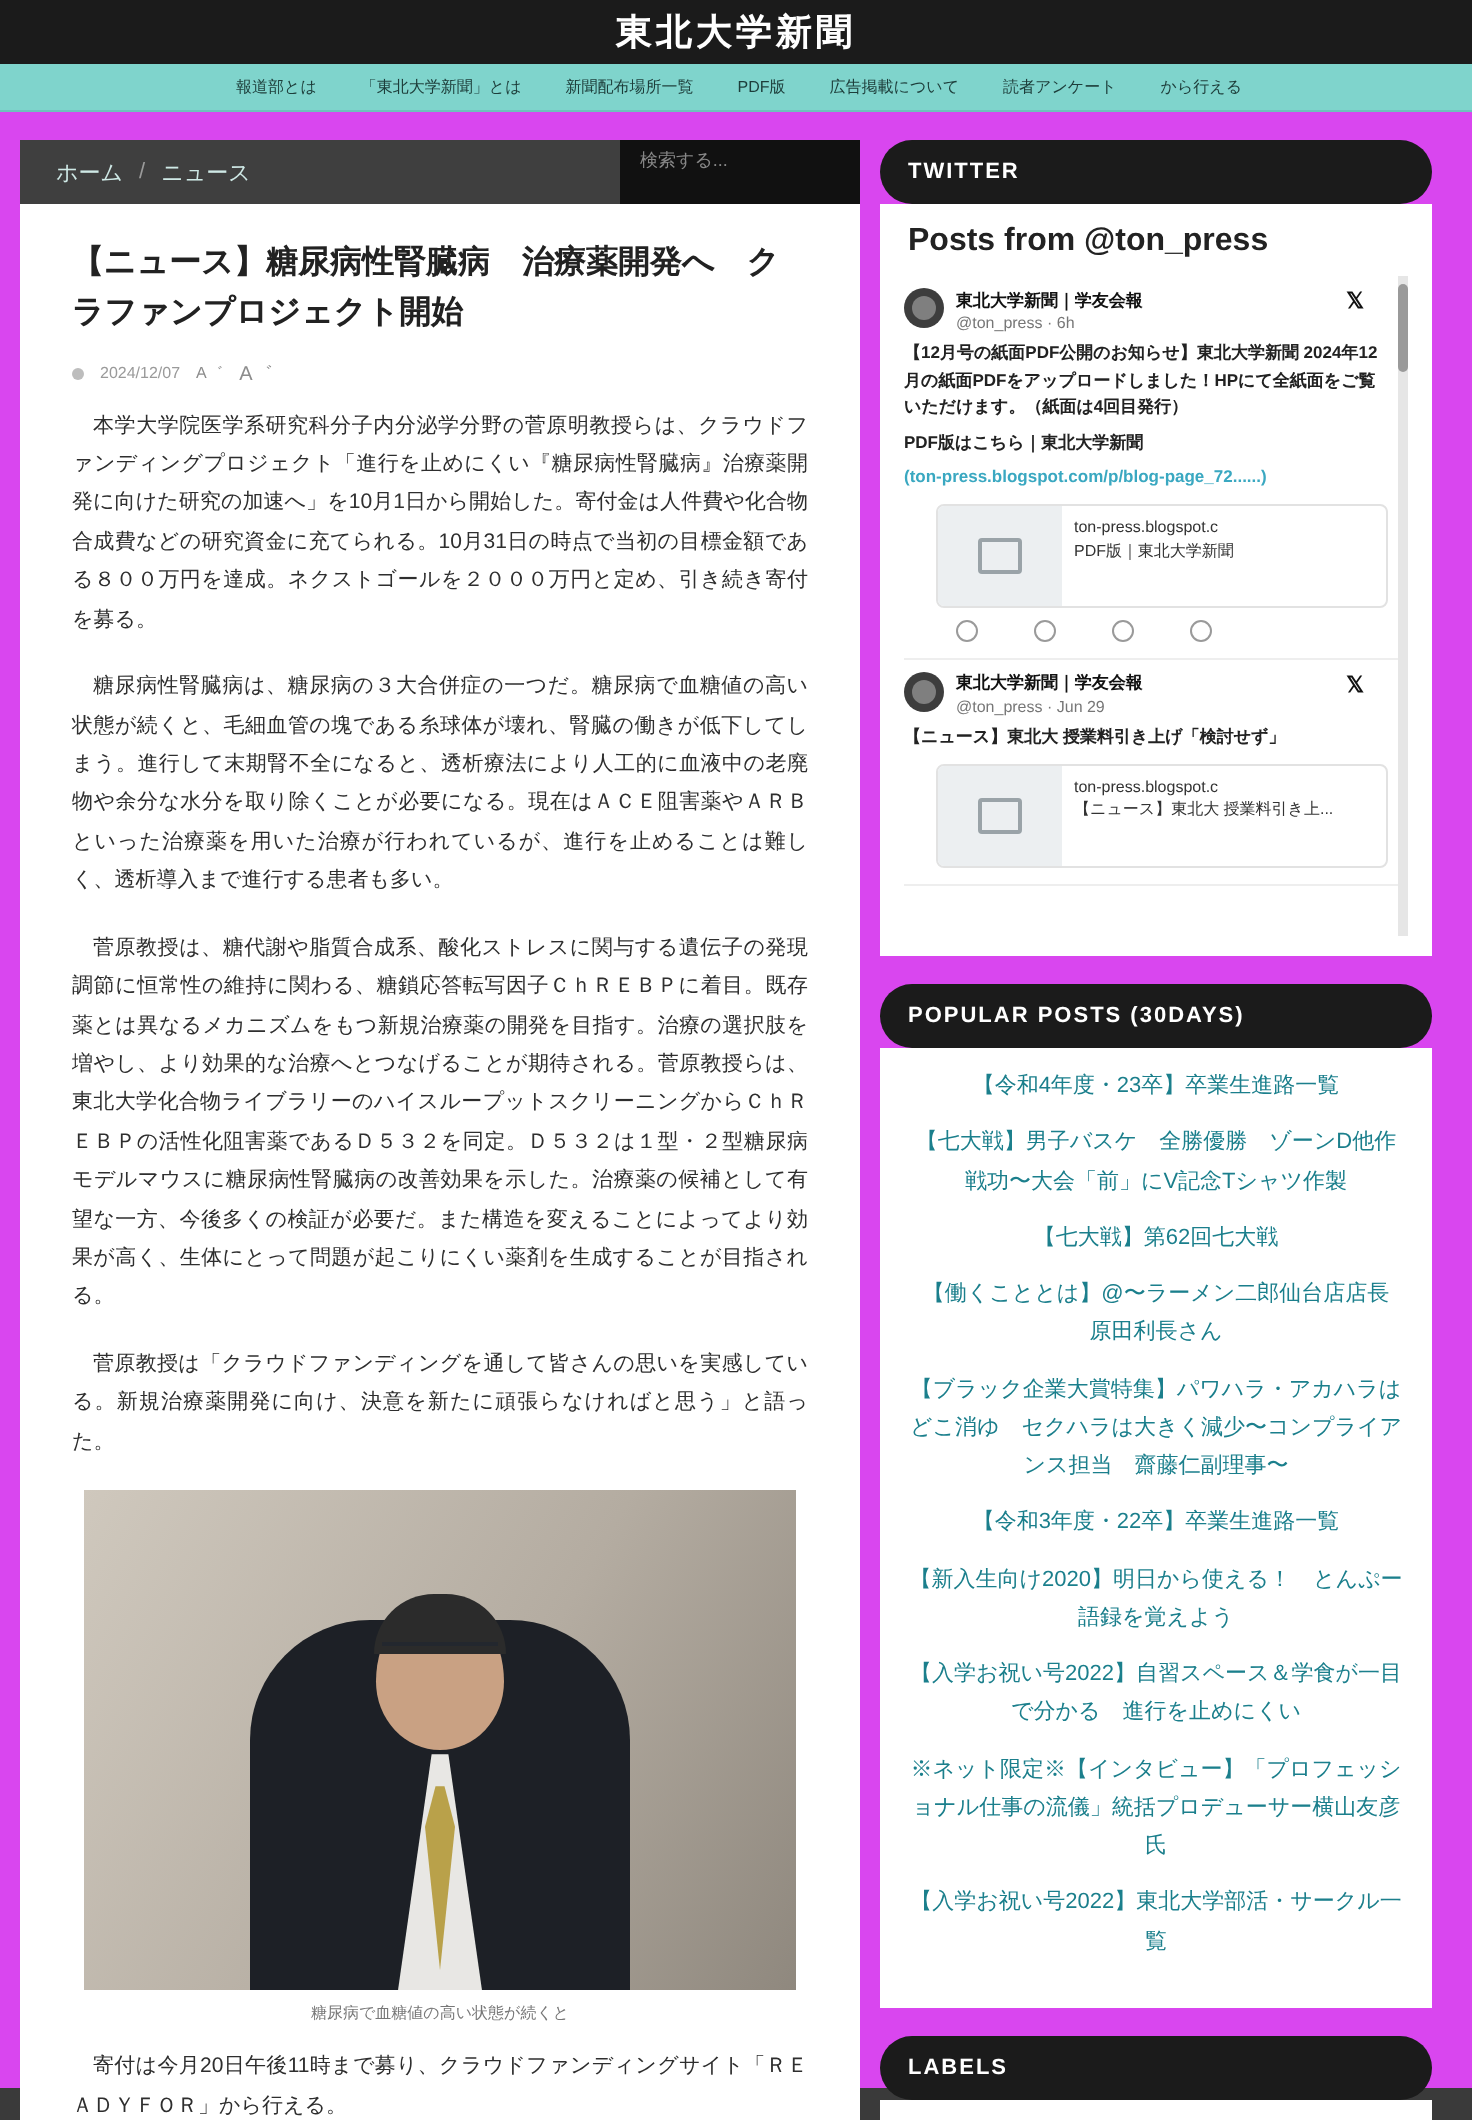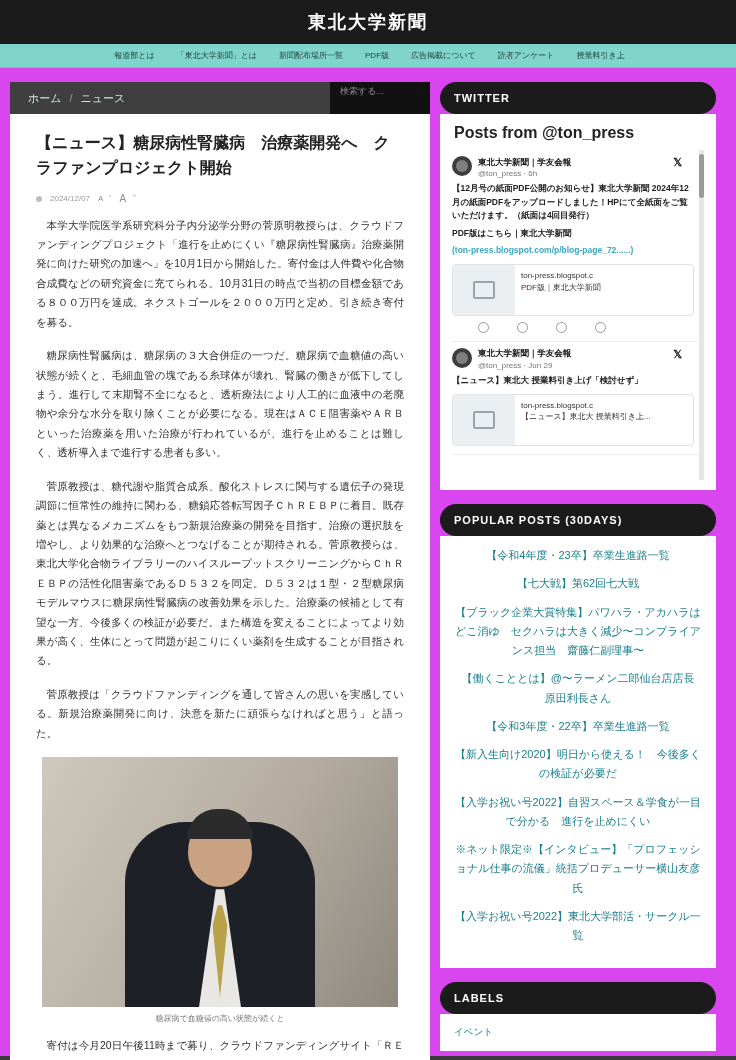--- a/index.html
+++ b/index.html
@@ -9,21 +9,21 @@
     background:#2b2b2b;
     font-family:"Liberation Sans", sans-serif;
     color:#333;
     overflow:hidden;
   }
   .page { width:736px; height:1060px; position:relative; background:#3a3a3a; }
 
   
   .masthead {
     background:#1b1b1b;
-    height:44px;
+    height:32px;
     display:flex; align-items:center; justify-content:center;
   }
   .masthead .title {
     color:#fff; font-size:18px; font-weight:bold; letter-spacing:2px;
   }
   .navbar {
     background:#7fd4cc;
     height:24px;
     display:flex; align-items:center; justify-content:center;
     gap:0px;
@@ -54,31 +54,30 @@
     margin-bottom:0;
   }
   .crumbs {
     flex:1;
     display:flex; align-items:center;
     padding-left:18px; gap:8px;
   }
   .crumbs a { color:#cfe9e6; font-size:11px; text-decoration:none; }
   .crumbs .sep { color:#9b9b9b; font-size:11px; }
   .search-box {
-    width:100px; background:#111; color:#888;
-    display:flex; align-items:flex-end; padding:16px 10px;
+    width:120px; background:#111; color:#888;
+    display:flex; align-items:flex-start; padding:4px 10px;
     font-size:9px;
   }
 
   
   .article { background:#fff; padding:14px 26px 0 26px; }
   .art-title {
     font-size:16px; line-height:1.55; color:#222; font-weight:bold;
     margin:4px 0 10px 0;
-    font-family:Liberation Mono, monospace;
   }
   .meta-row { display:flex; align-items:center; gap:8px; margin-bottom:10px; }
   .meta-dot {
     width:6px; height:6px; border-radius:50%; background:#bdbdbd; display:inline-block;
   }
   .meta-date { font-size:8px; color:#9a9a9a; }
   .meta-a { font-size:8px; color:#8c8c8c; }
   .meta-a.big { font-size:10px; }
   .art-p {
     font-size:10.5px; line-height:1.85; color:#2e2e2e;
@@ -153,21 +152,21 @@
     border-radius:50%; background:#7f7f7f;
   }
   .tw-meta { flex:1; }
   .tw-name { font-size:8.5px; font-weight:bold; color:#111; }
   .tw-handle { font-size:8px; color:#777; }
   .tw-x { font-weight:bold; font-size:11px; color:#111; }
   .tw-text { font-size:8.5px; line-height:1.6; color:#222; margin-top:4px;font-weight:bold; }
   .tw-link { color:#3aa8c1; word-break:break-all; }
   .tw-card {
     margin-top:6px; border:1px solid #e2e2e2; border-radius:4px; display:flex;
-    overflow:hidden; background:#fff;
+    overflow:hidden; background:#fff;margin-left:16px;
   }
   .tw-card .thumbbox {
     width:62px; height:50px; background:#eceff1; flex:none;
     display:flex; align-items:center; justify-content:center;
   }
   .tw-card .thumbbox .ic {
     width:22px; height:18px; border:2px solid #9aa3a8; border-radius:2px;
   }
   .tw-card .cap { padding:5px 6px; font-size:8px; color:#333; line-height:1.45; }
   .tw-actions { display:flex; gap:28px; padding:6px 0 0 26px; color:#9a9a9a; font-size:9px; }
@@ -193,21 +192,21 @@
     <div class="title">東北大学新聞</div>
   </div>
 
   <div class="navbar">
     <div class="nav-item">報道部とは</div>
     <div class="nav-item">「東北大学新聞」とは</div>
     <div class="nav-item">新聞配布場所一覧</div>
     <div class="nav-item">PDF版</div>
     <div class="nav-item">広告掲載について</div>
     <div class="nav-item">読者アンケート</div>
-    <div class="nav-item">授業料引き上</div>
+    <div class="nav-item">から行える</div>
   </div>
 
   <div class="content-wrap">
 
     <div class="main-col" style="background:transparent;">
 
       <div class="crumb-row">
         <div class="crumbs">
           <a href="#">ホーム</a>
           <span class="sep">/</span>
@@ -316,25 +315,26 @@
             </div>
 
           </div>
         </div>
       </div>
 
       <div class="widget">
         <div class="widget-head">POPULAR POSTS (30DAYS)</div>
         <div class="pop-list">
           <div class="pop-item">【令和4年度・23卒】卒業生進路一覧</div>
+          <div class="pop-item">【七大戦】男子バスケ　全勝優勝　ゾーンD他作戦功〜大会「前」にV記念Tシャツ作製</div>
           <div class="pop-item">【七大戦】第62回七大戦</div>
+          <div class="pop-item">【働くこととは】@〜ラーメン二郎仙台店店長　原田利長さん</div>
           <div class="pop-item">【ブラック企業大賞特集】パワハラ・アカハラはどこ消ゆ　セクハラは大きく減少〜コンプライアンス担当　齋藤仁副理事〜</div>
-          <div class="pop-item">【働くこととは】@〜ラーメン二郎仙台店店長　原田利長さん</div>
           <div class="pop-item">【令和3年度・22卒】卒業生進路一覧</div>
-          <div class="pop-item">【新入生向け2020】明日から使える！　今後多くの検証が必要だ</div>
+          <div class="pop-item">【新入生向け2020】明日から使える！　とんぷー語録を覚えよう</div>
           <div class="pop-item">【入学お祝い号2022】自習スペース＆学食が一目で分かる　進行を止めにくい</div>
           <div class="pop-item">※ネット限定※【インタビュー】「プロフェッショナル仕事の流儀」統括プロデューサー横山友彦氏</div>
           <div class="pop-item">【入学お祝い号2022】東北大学部活・サークル一覧</div>
         </div>
       </div>
 
       <div class="widget">
         <div class="widget-head">LABELS</div>
         <div class="labels-body">
           <div class="label-item">イベント</div>

